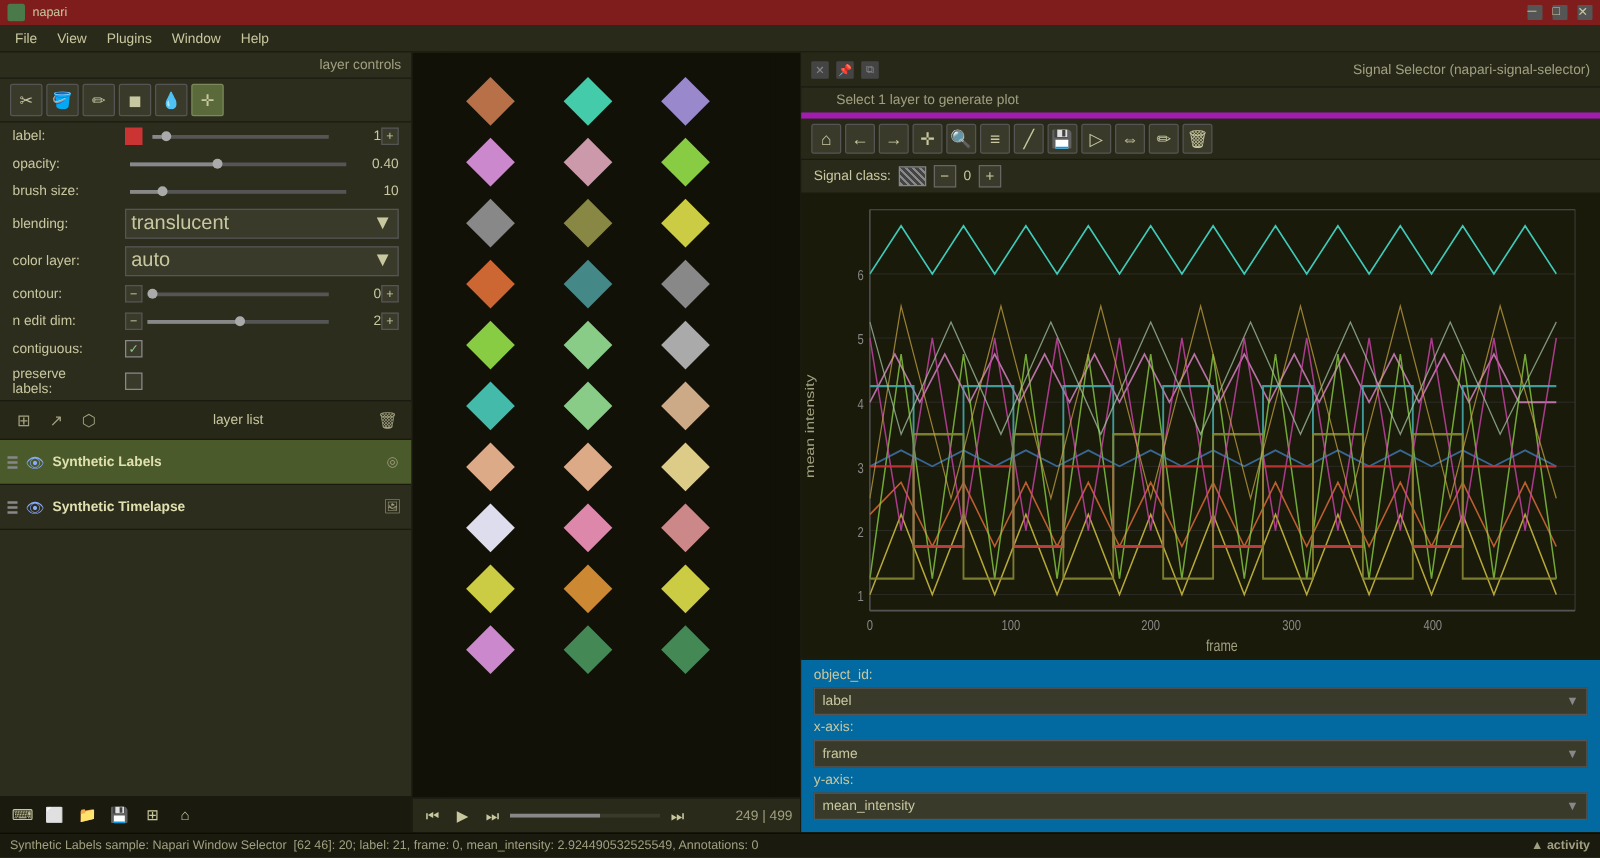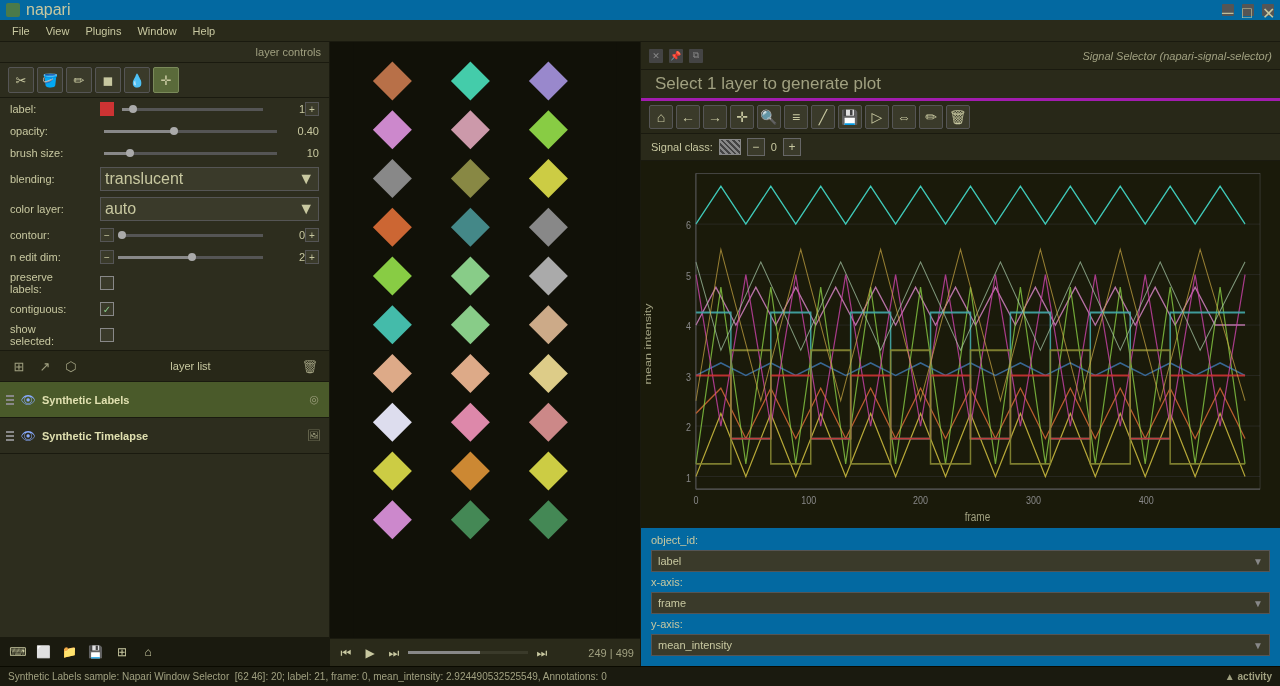--- a/index.html
+++ b/index.html
@@ -9,26 +9,26 @@
       font-family: 'Segoe UI', Tahoma, sans-serif;
       font-size: 11px;
       width: 1280px;
       height: 686px;
       overflow: hidden;
       display: flex;
       flex-direction: column;
     }
     
     .titlebar {
-      background: #0369a1;
+      background: #7f1d1d;
       height: 20px;
       display: flex;
       align-items: center;
       padding: 0 6px;
-      font-size: 16px;
+      font-size: 10px;
       color: #c8c8a0;
       flex-shrink: 0;
       justify-content: space-between;
     }
     .titlebar-icon {
       width: 14px;
       height: 14px;
       background: #4a7a4a;
       border-radius: 2px;
       margin-right: 6px;
@@ -347,27 +347,26 @@
       align-items: center;
       justify-content: center;
       font-size: 9px;
       color: #888;
     }
     .signal-title {
       flex: 1;
       text-align: right;
       color: #a0a080;
       font-size: 11px;
-      font-style: italic;
     }
     .signal-subtitle {
-      padding: 4px 14px;
+      padding: 4px 28px;
       color: #a0a080;
-      font-size: 17px;
-      border-bottom: 3px solid #a21caf;
+      font-size: 11px;
+      border-bottom: 5px solid #a21caf;
     }
     
     .plot-toolbar {
       display: flex;
       align-items: center;
       padding: 4px 8px;
       gap: 3px;
       border-bottom: 1px solid #1a1a0f;
       background: #282818;
     }
@@ -563,33 +562,29 @@
       <div class="ctrl-btn-sm">−</div>
       <div class="ctrl-slider">
         <div class="ctrl-slider-fill" style="width:50%"></div>
         <div class="ctrl-slider-handle" style="left:48%"></div>
       </div>
       <span class="ctrl-value">2</span>
       <div class="ctrl-btn-sm">+</div>
     </div>
 
     <div class="ctrl-row">
+      <span class="ctrl-label">contiguous:</span>
+      <div class="ctrl-checkbox">✓</div>
+    </div>
+
+    <div class="ctrl-row">
       <span class="ctrl-label">preserve<br>labels:</span>
       <div class="ctrl-checkbox"></div>
     </div>
 
-    <div class="ctrl-row">
-      <span class="ctrl-label">contiguous:</span>
-      <div class="ctrl-checkbox">✓</div>
-    </div>
-
-    <div class="ctrl-row">
-      <span class="ctrl-label">show<br>selected:</span>
-      <div class="ctrl-checkbox"></div>
-    </div>
 
     <div class="layer-list-header">
       <div class="layer-list-tools">
         <div class="layer-list-btn">⊞</div>
         <div class="layer-list-btn">↗</div>
         <div class="layer-list-btn">⬡</div>
       </div>
       <span>layer list</span>
       <div class="layer-list-btn">🗑</div>
     </div>

